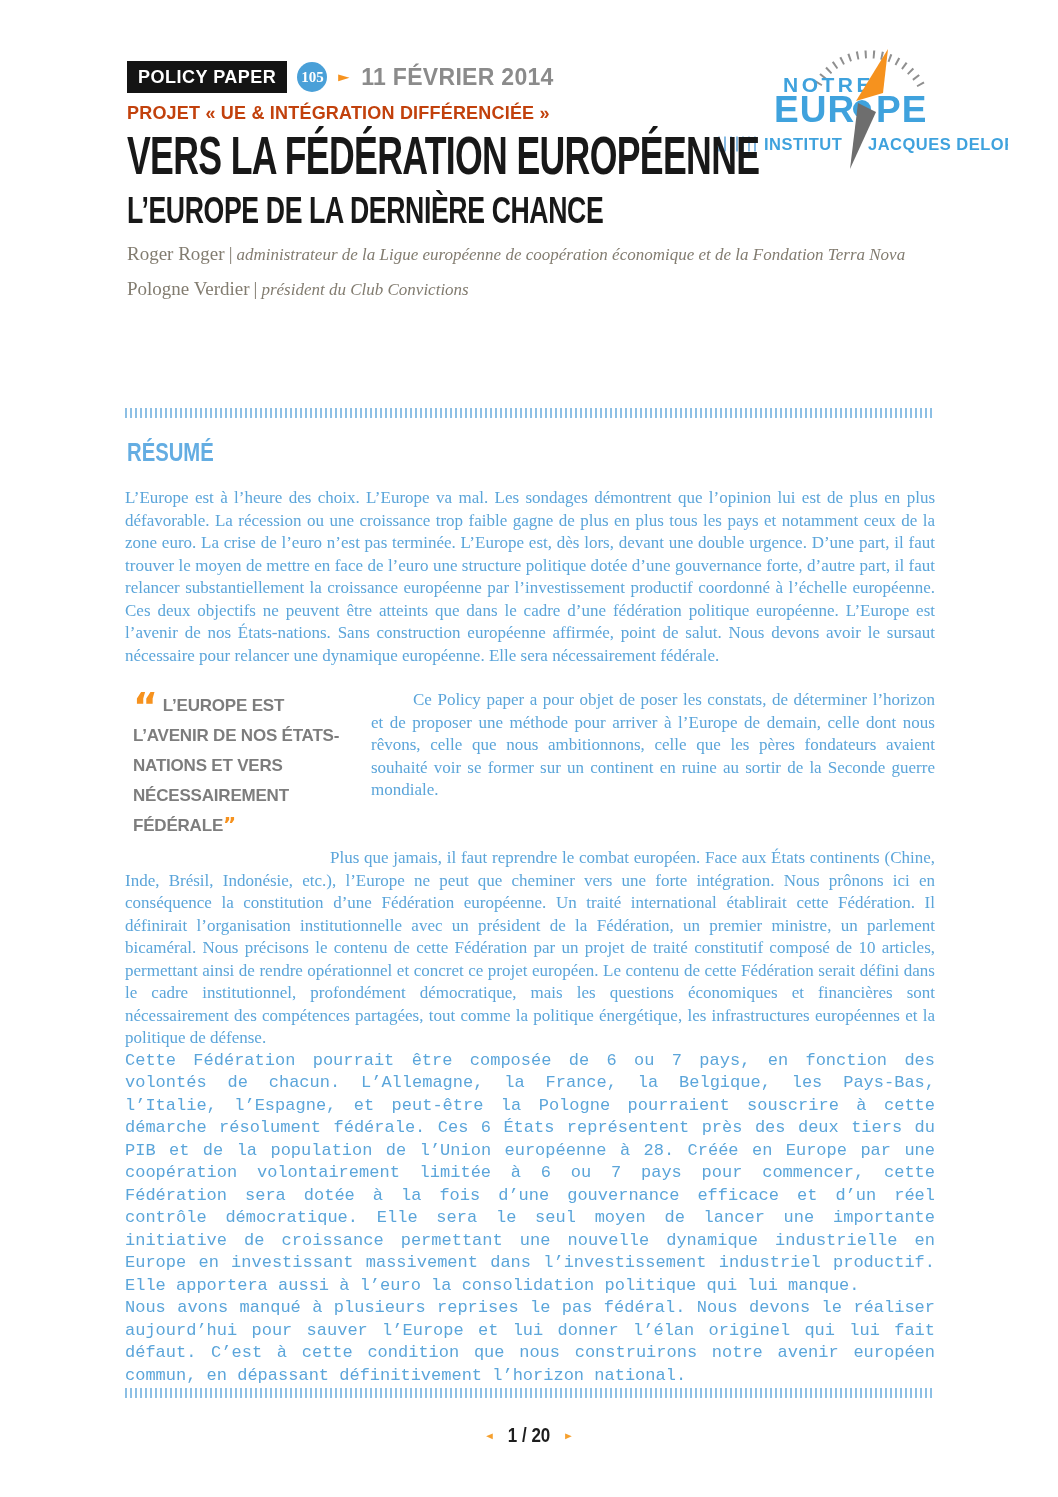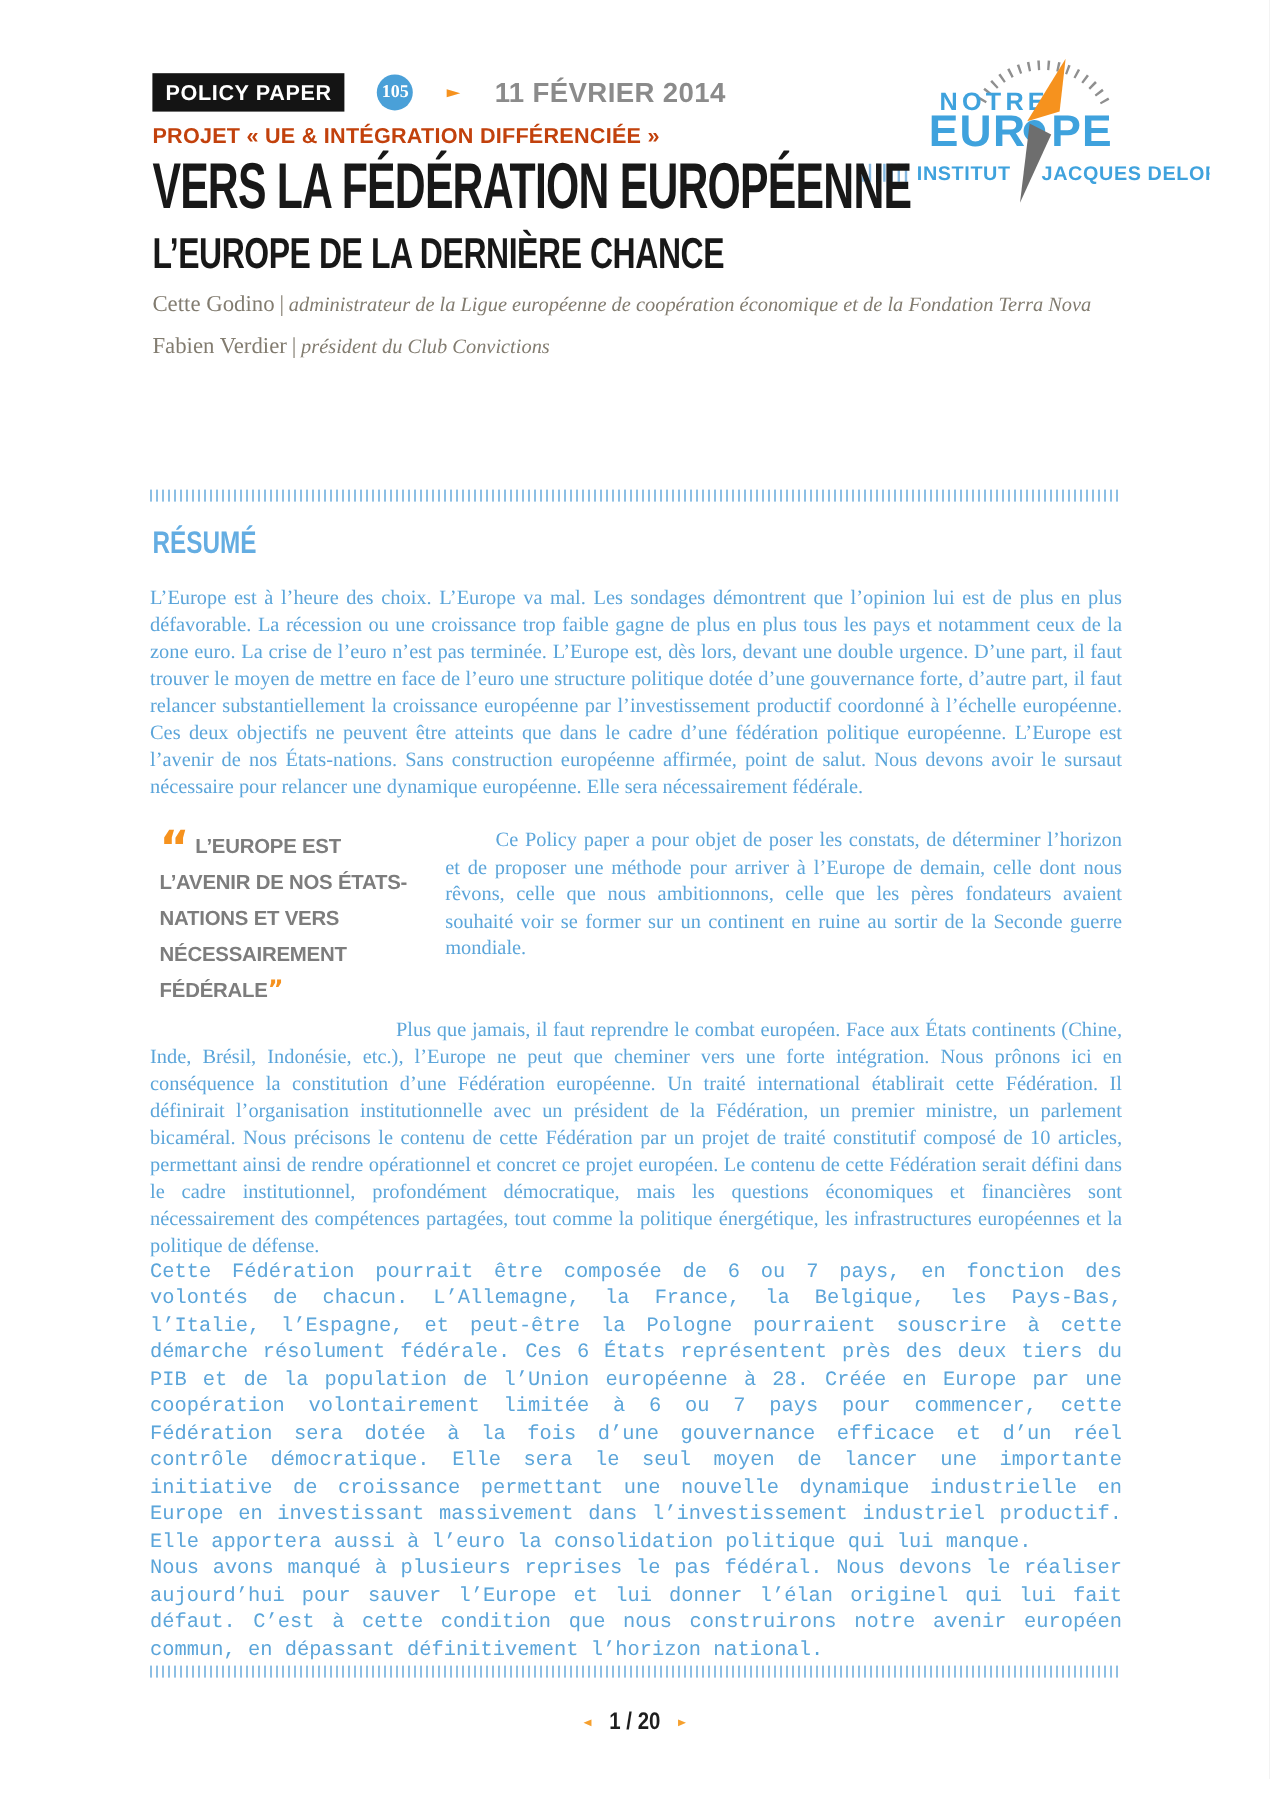--- a/index.html
+++ b/index.html
@@ -2,21 +2,21 @@
 <html><head>
 <meta charset="utf-8">
 <style>
   html,body{margin:0;padding:0;background:#e8e8e8;}
   .page{
     position:relative; width:1058px; height:1497px; background:#ffffff;
     margin:0 auto; overflow:hidden;
     font-family:"Liberation Sans", sans-serif;
   }
   
-  .badge-row{position:absolute; left:127px; top:61px; display:flex; align-items:center; gap:27px;}
+  .badge-row{position:absolute; left:127px; top:61px; display:flex; align-items:center; gap:10px;}
   .pp-badge{background:#141414; color:#fff; font-weight:bold; font-size:18px; letter-spacing:.5px;
     padding:6px 11px 5px;}
   .issue-circle{width:30px; height:30px; border-radius:50%; background:#4aa0d8; color:#fff;
     font-family:"Liberation Serif", serif; font-weight:bold; font-size:15px;
     display:flex; align-items:center; justify-content:center;}
   .head-arrow{color:#f6921e; font-size:14px; display:inline-block; transform:scale(1.35,.8);}
   .pp-date{color:#8b8b8b; font-weight:bold; font-size:23px; letter-spacing:.3px;}
 
   .project-line{position:absolute; left:127px; top:103px; color:#c2410c; font-weight:bold;
     font-size:18px; letter-spacing:.2px; white-space:nowrap;}
@@ -97,24 +97,24 @@
       <text x="152" y="110" font-family="Liberation Sans, sans-serif" font-weight="bold" font-size="16.5" letter-spacing=".5" fill="#3fa2dd">JACQUES DELORS</text>
     </svg>
   </div>
 
   <div class="project-line">PROJET « UE &amp; INTÉGRATION DIFFÉRENCIÉE »</div>
   <h1 class="doc-title" style="margin:0">VERS LA FÉDÉRATION EUROPÉENNE</h1>
   <h2 class="doc-subtitle" style="margin:0">L’EUROPE DE LA DERNIÈRE CHANCE</h2>
 
   <div class="authors">
     <div class="author-line">
-      <span class="author-name">Cette Godino</span><span class="author-sep">|</span><span class="author-role">administrateur de la Ligue européenne de coopération économique et de la Fondation Terra Nova</span>
+      <span class="author-name">Roger Roger</span><span class="author-sep">|</span><span class="author-role">administrateur de la Ligue européenne de coopération économique et de la Fondation Terra Nova</span>
     </div>
     <div class="author-line">
-      <span class="author-name">Fabien Verdier</span><span class="author-sep">|</span><span class="author-role">président du Club Convictions</span>
+      <span class="author-name">Pologne Verdier</span><span class="author-sep">|</span><span class="author-role">président du Club Convictions</span>
     </div>
   </div>
 
   <div class="dotted div-top"></div>
 
   <div class="resume-heading">RÉSUMÉ</div>
 
   <div class="body-col">
     <p>L’Europe est à l’heure des choix. L’Europe va mal. Les sondages démontrent que l’opinion lui est de plus en plus défavorable. La récession ou une croissance trop faible gagne de plus en plus tous les pays et notamment ceux de la zone euro. La crise de l’euro n’est pas terminée. L’Europe est, dès lors, devant une double urgence. D’une part, il faut trouver le moyen de mettre en face de l’euro une structure politique dotée d’une gouvernance forte, d’autre part, il faut relancer substantiellement la croissance européenne par l’investissement productif coordonné à l’échelle européenne. Ces deux objectifs ne peuvent être atteints que dans le cadre d’une fédération politique européenne. L’Europe est l’avenir de nos États-nations. Sans construction européenne affirmée, point de salut. Nous devons avoir le sursaut nécessaire pour relancer une dynamique européenne. Elle sera nécessairement fédérale.</p>
 

